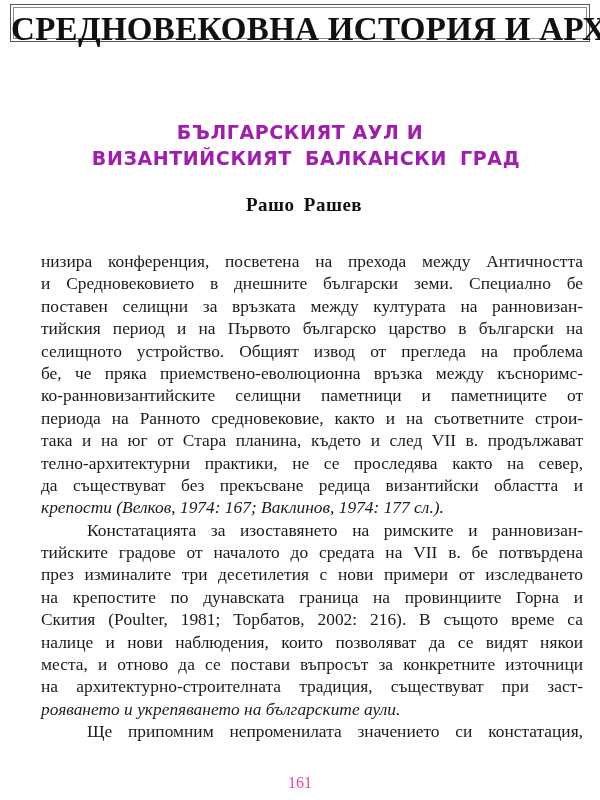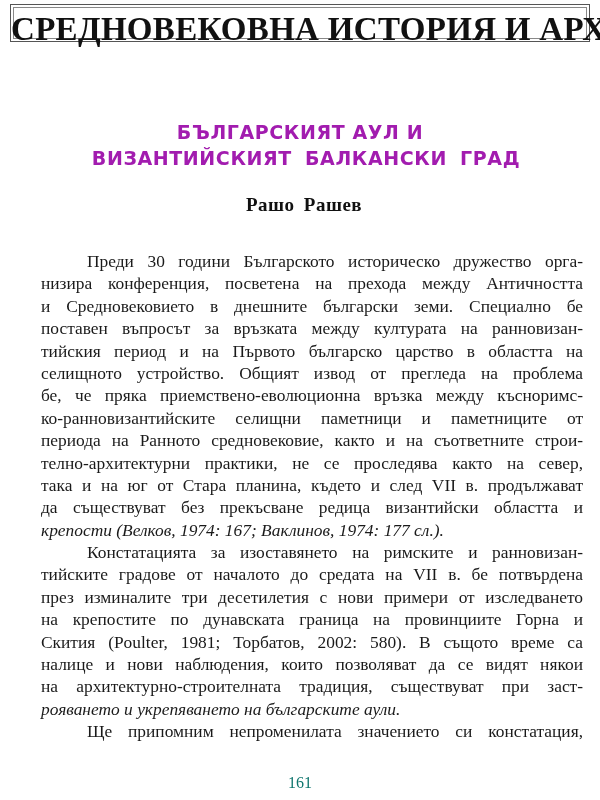--- a/index.html
+++ b/index.html
@@ -84,54 +84,54 @@
     height: 22.4px;
   }
   .line.indent { padding-left: 46px; }
   .line.last { text-align-last: left; font-style: italic; }
   .page-number {
     position: absolute;
     left: 0; right: 0; top: 774px;
     text-align: center;
     font-family: "Liberation Serif", serif;
     font-size: 16px;
-    color: #0f766e;
+    color: #ec4899;
   }
 </style>
 </head>
 <body>
 
 <div class="header-frame">
   <div class="header-title">СРЕДНОВЕКОВНА ИСТОРИЯ И АРХЕОЛОГИЯ</div>
 </div>
 
 <div class="article-title title-line-1">БЪЛГАРСКИЯТ АУЛ И</div>
 <div class="article-title title-line-2">ВИЗАНТИЙСКИЯТ БАЛКАНСКИ ГРАД</div>
 
 <div class="author">Рашо Рашев</div>
 
 <div class="body-text">
-  <span class="line indent">Преди 30 години Българското историческо дружество орга-</span>
   <span class="line">низира конференция, посветена на прехода между Античността</span>
   <span class="line">и Средновековието в днешните български земи. Специално бе</span>
-  <span class="line">поставен въпросът за връзката между културата на ранновизан-</span>
-  <span class="line">тийския период и на Първото българско царство в областта на</span>
+  <span class="line">поставен селищни за връзката между културата на ранновизан-</span>
+  <span class="line">тийския период и на Първото българско царство в български на</span>
   <span class="line">селищното устройство. Общият извод от прегледа на проблема</span>
   <span class="line">бе, че пряка приемствено-еволюционна връзка между късноримс-</span>
   <span class="line">ко-ранновизантийските селищни паметници и паметниците от</span>
   <span class="line">периода на Ранното средновековие, както и на съответните строи-</span>
+  <span class="line">така и на юг от Стара планина, където и след VII в. продължават</span>
   <span class="line">телно-архитектурни практики, не се проследява както на север,</span>
-  <span class="line">така и на юг от Стара планина, където и след VII в. продължават</span>
   <span class="line">да съществуват без прекъсване редица византийски областта и</span>
   <span class="line last">крепости (Велков, 1974: 167; Ваклинов, 1974: 177 сл.).</span>
   <span class="line indent">Констатацията за изоставянето на римските и ранновизан-</span>
   <span class="line">тийските градове от началото до средата на VII в. бе потвърдена</span>
   <span class="line">през изминалите три десетилетия с нови примери от изследването</span>
   <span class="line">на крепостите по дунавската граница на провинциите Горна и</span>
-  <span class="line">Скития (Poulter, 1981; Торбатов, 2002: 580). В същото време са</span>
+  <span class="line">Скития (Poulter, 1981; Торбатов, 2002: 216). В същото време са</span>
   <span class="line">налице и нови наблюдения, които позволяват да се видят някои</span>
+  <span class="line">места, и отново да се постави въпросът за конкретните източници</span>
   <span class="line">на архитектурно-строителната традиция, съществуват при заст-</span>
   <span class="line last">рояването и укрепяването на българските аули.</span>
   <span class="line indent">Ще припомним непроменилата значението си констатация,</span>
 
 </div>
 
 <div class="page-number">161</div>
 
 </body></html>

